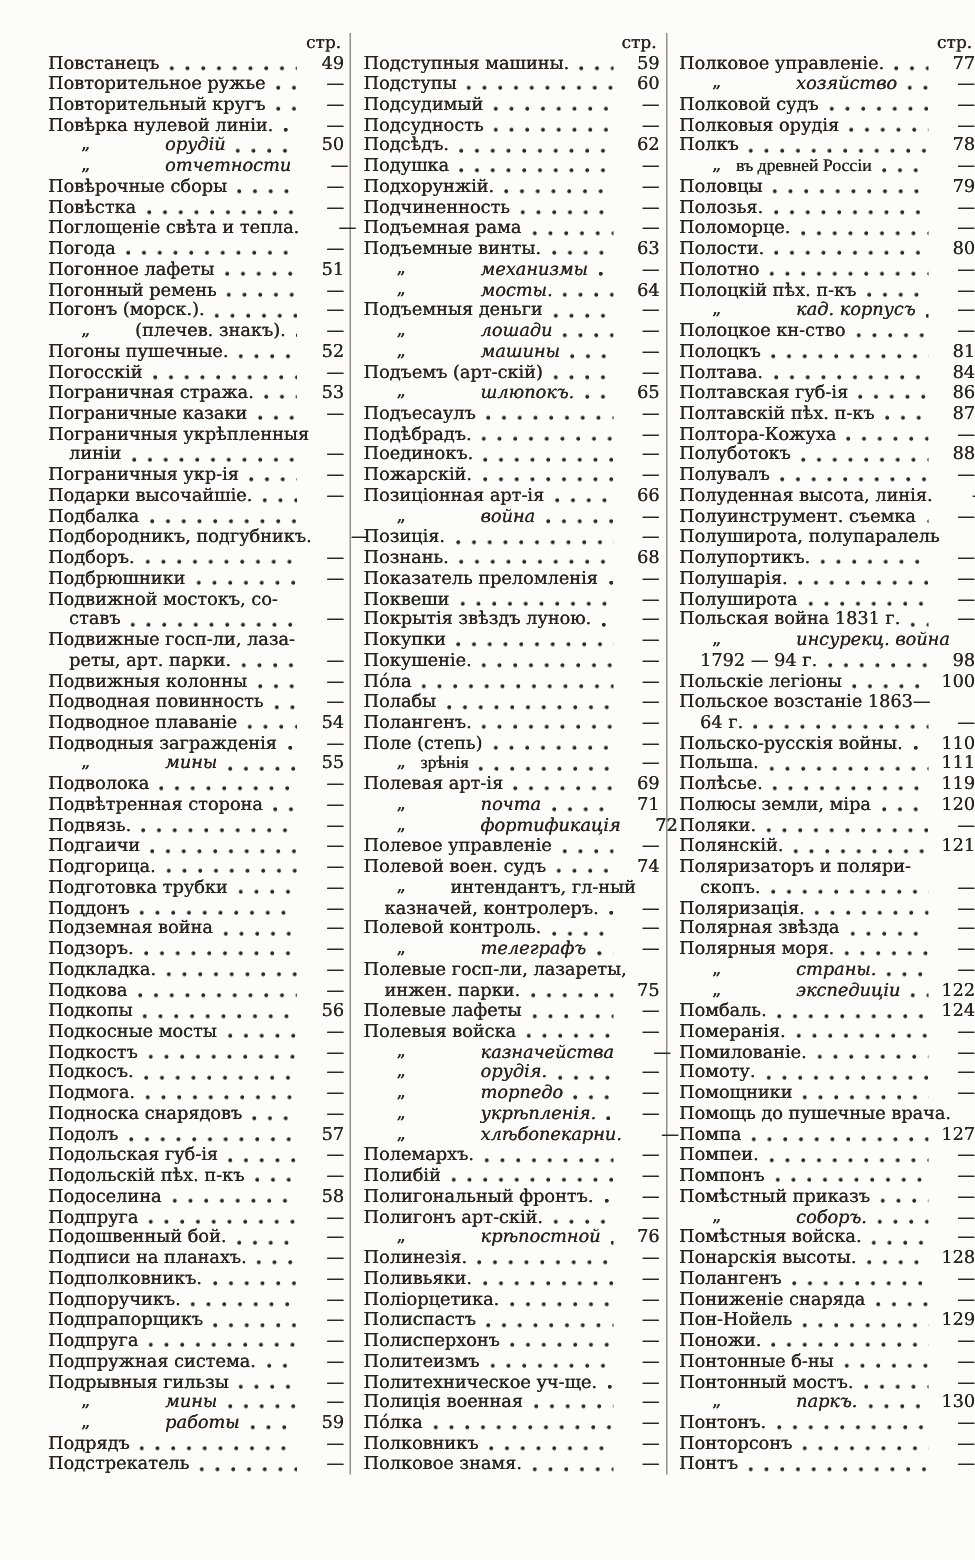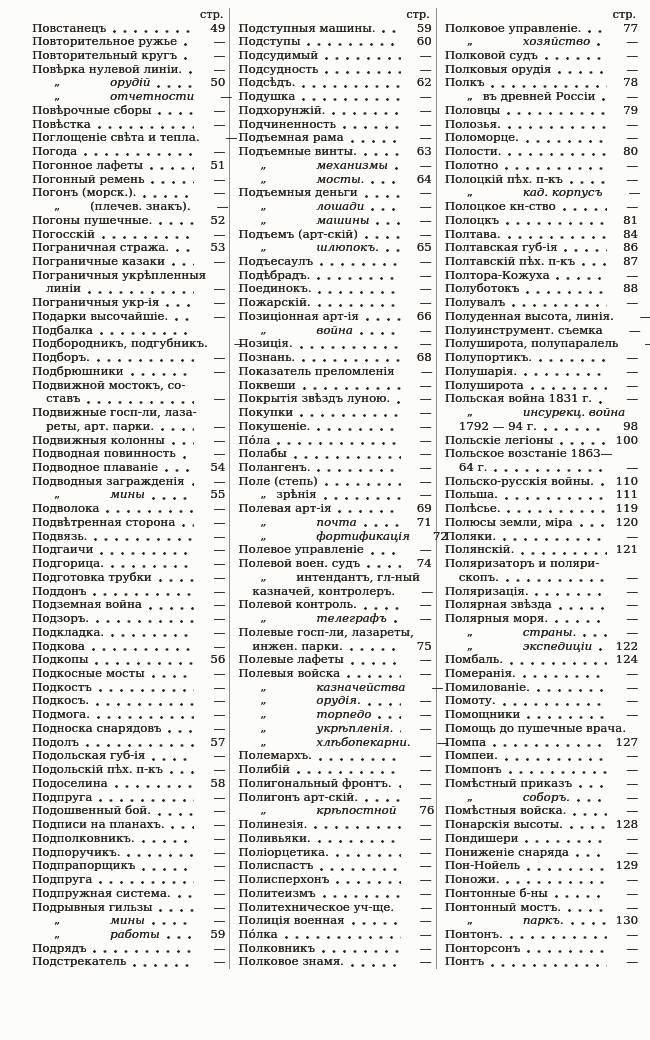--- a/index.html
+++ b/index.html
@@ -15,22 +15,22 @@
     text-align:center;
     padding-top:21px;
     font-size:14.5px;
     word-spacing:13px;
     letter-spacing:1px;
     height:17px;
     text-shadow:0.25px 0 0 currentColor;
   }
   .cols{
     display:flex;
-    margin-top:8px;
-    padding:0 12px 0 32px;
+    margin-top:22px;
+    padding:0 0 0 32px;
   }
   .col{flex:1 1 0;min-width:0;}
   .col + .col{
     border-left:1px solid #91918a;
     margin-left:4px;
     padding-left:8px;
   }
   .col-head{
     height:13.5px;line-height:13.5px;
     text-align:right;
@@ -42,21 +42,21 @@
     display:flex;
     height:13.74px;line-height:13.74px;
     font-size:11.8px;
     white-space:nowrap;
     position:relative;
     text-shadow:0.22px 0 0 currentColor;
   }
   .line .t{flex:0 0 auto;}
   .line.c .t{margin-left:14px;}
   .line.q .t{margin-left:58px;}
-  .line.q.s .t{margin-left:38px;}
+  .line.q.s .t{margin-left:38px;font-family:Liberation Serif, serif;}
   .line.q.d .t{margin-left:78px;font-style:italic;}
   .ditto{position:absolute;left:22px;top:-1px;}
   .lead{
     flex:1 1 auto;min-width:4px;
     position:relative;
     margin:0 2px 0 5px;
   }
   .lead::after{
     content:"";
     position:absolute;left:2px;right:2px;bottom:2.5px;height:3px;
@@ -1072,21 +1072,21 @@
           <span class="t">Помѣстныя войска.</span>
           <span class="lead"></span>
           <span class="p">—</span>
         </div>
         <div class="line">
           <span class="t">Понарскія высоты.</span>
           <span class="lead"></span>
           <span class="p">128</span>
         </div>
         <div class="line">
-          <span class="t">Пондишери</span>
+          <span class="t">Полангенъ</span>
           <span class="lead"></span>
           <span class="p">—</span>
         </div>
         <div class="line">
           <span class="t">Пониженіе снаряда</span>
           <span class="lead"></span>
           <span class="p">—</span>
         </div>
         <div class="line">
           <span class="t">Пон-Нойель</span>

